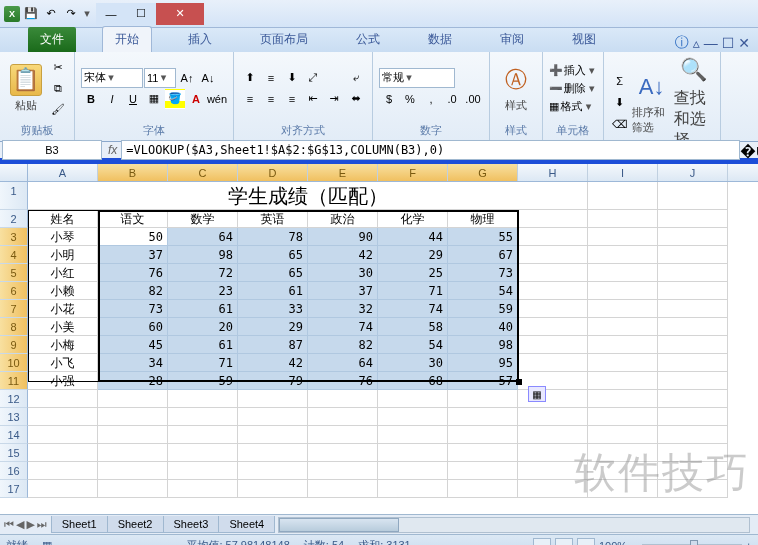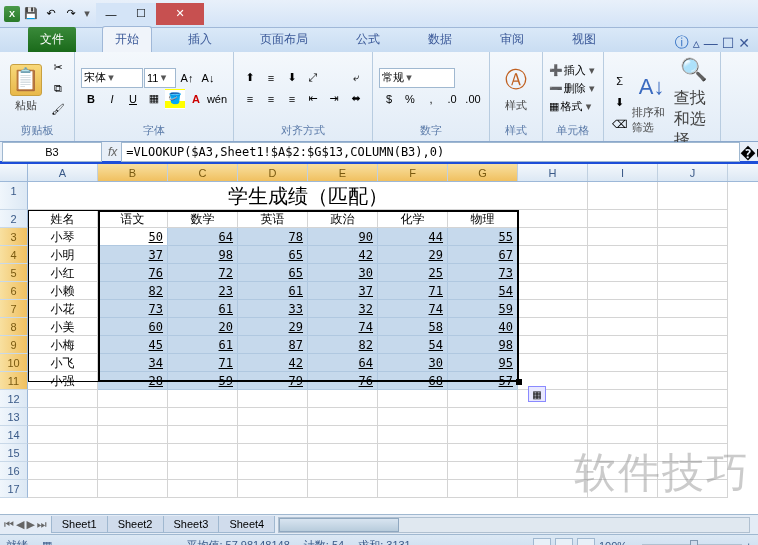--- a/index.html
+++ b/index.html
@@ -33,38 +33,38 @@
 .paste-icon { background: linear-gradient(#f8d87a, #e8b84a); border: 1px solid #c8a040; border-radius: 3px; }
 .small-col { display: flex; flex-direction: column; gap: 1px; }
 .small-row { display: flex; gap: 1px; align-items: center; }
 .small-btn { width: 20px; height: 20px; display: flex; align-items: center; justify-content: center; font-size: 11px; border: 1px solid transparent; }
 .combo { height: 20px; border: 1px solid #a0b8d0; background: #fff; font-size: 11px; padding: 0 2px; display: flex; align-items: center; }
 .combo-font { width: 62px; }
 .combo-size { width: 32px; }
 .dd { width: 10px; text-align: center; color: #555; }
 
 
-.formula-bar { height: 22px; border-bottom: 3px solid #1d4ed8; display: flex; align-items: center; background: #e8eff8; }
+.formula-bar { height: 22px; border-bottom: 6px solid #1d4ed8; display: flex; align-items: center; background: #e8eff8; }
 .namebox { width: 100px; height: 20px; border: 1px solid #a0b8d0; background: #fff; margin: 0 2px; font-size: 11px; padding: 0 4px; display: flex; align-items: center; justify-content: center; }
 .fx-btns { display: flex; gap: 2px; padding: 0 4px; }
 .fx-label { font-style: italic; font-size: 12px; color: #666; }
 .formula-input { flex: 1; height: 20px; border: 1px solid #a0b8d0; background: #fff; font-family: "Consolas", monospace; font-size: 12px; padding: 0 4px; display: flex; align-items: center; }
 
 
 .grid-area { position: relative; height: 350px; overflow: hidden; }
 .col-headers { display: flex; height: 18px; background: linear-gradient(#f4f8fc, #dce8f4); border-bottom: 1px solid #9db8d8; }
 .corner { width: 28px; border-right: 1px solid #9db8d8; background: linear-gradient(#f4f8fc, #dce8f4); }
 .col-h { border-right: 1px solid #c0d0e0; text-align: center; font-size: 11px; color: #3a5a88; line-height: 18px; }
 .col-h.sel { background: linear-gradient(#f8e0a0, #f0c060); color: #7a5a10; }
 .rows { }
 .row { display: flex; height: 18px; }
 .row-h { width: 28px; border-right: 1px solid #9db8d8; border-bottom: 1px solid #c8d8e8; background: linear-gradient(90deg, #f0f6fc, #dce8f4); text-align: center; font-size: 11px; color: #3a5a88; line-height: 18px; }
 .row-h.sel { background: linear-gradient(90deg, #f8e0a0, #f0c060); color: #7a5a10; }
 .cell { border-right: 1px solid #d4d4d4; border-bottom: 1px solid #d4d4d4; font-size: 12px; line-height: 18px; padding: 0 4px; overflow: hidden; white-space: nowrap; background: #fff; }
-.cell.num { text-align: right; font-family: "SimSun", monospace; text-decoration: underline; }
+.cell.num { text-align: right; font-family: "SimSun", monospace; }
 .cell.ctr { text-align: center; }
 .cell.selrange { background: #c6d9ec; border-right: 1px solid #b0c8e0; border-bottom: 1px solid #b0c8e0; }
 .cell.active { background: #fff; }
 .row1 { height: 28px; }
 .row1 .cell { line-height: 28px; }
 .title-cell { font-size: 20px; font-family: "SimSun"; text-align: center; }
 .thick-border-box { position: absolute; border: 2px solid #000; pointer-events: none; }
 .fill-handle { position: absolute; width: 6px; height: 6px; background: #000; }
 .autofill-tag { position: absolute; width: 18px; height: 16px; border: 1px solid #8a8aff; background: #e8e8ff; font-size: 10px; display: flex; align-items: center; justify-content: center; }
 

